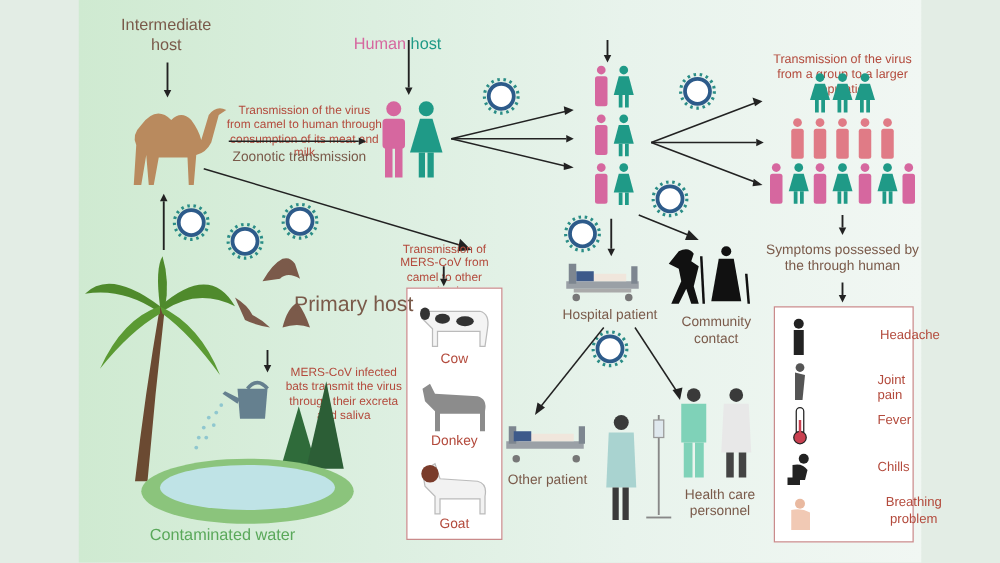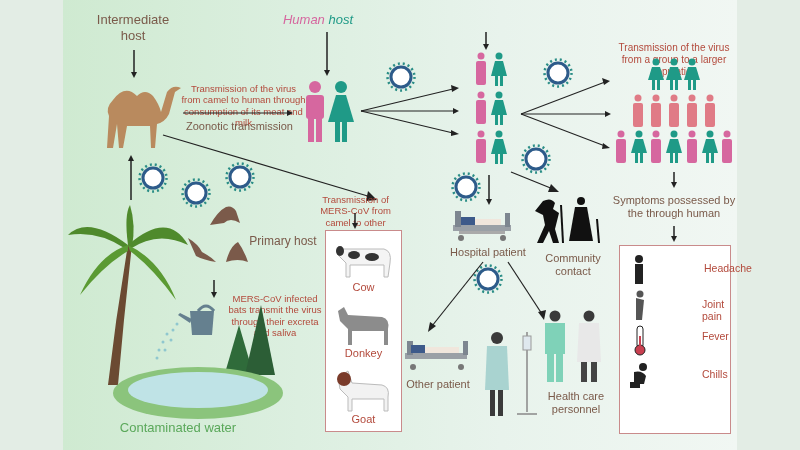--- a/index.html
+++ b/index.html
@@ -39,21 +39,21 @@
   <svg style="left:120px;top:110px" width="110" height="6">
       <line x1="0" y1="3" x2="104" y2="3" stroke="#222" stroke-width="1.2"></line>
       <polygon points="104,0 110,3 104,6" fill="#222"></polygon>
     </svg>
   <div class="t brown" style="left:114px;top:120px;width:125px;">Zoonotic transmission</div>
   <svg style="left:100px;top:135px" width="215" height="70">
       <line x1="0" y1="0" x2="208" y2="62" stroke="#222" stroke-width="1.2"></line>
       <polygon points="205,56 214,65 203,66" fill="#222"></polygon>
     </svg>
 
-  <div class="t hdr" style="left:205px;top:12px;width:100px;font-style:italic;">
+  <div class="t hdr" style="left:205px;top:27px;width:100px;">
     <span class="pink">Human</span> <span class="teal">host</span>
   </div>
   <svg style="left:261px;top:32px" width="6" height="44">
       <line x1="3" y1="0" x2="3" y2="38" stroke="#222" stroke-width="1.5"></line>
       <polygon points="0,38 6,38 3,44" fill="#222"></polygon>
     </svg>
   <svg style="left:240px;top:80px" width="24" height="62">
       <circle cx="12" cy="7" r="6" fill="#d6679f"></circle>
       <rect x="3" y="15" width="18" height="24" rx="3" fill="#d6679f"></rect>
       <rect x="5" y="38" width="6" height="24" fill="#d6679f"></rect>
@@ -245,20 +245,27 @@
       <span class="lbl" style="left:34px;top:4px;">Fever</span>
     </div>
     <div style="position:absolute;left:8px;top:116px;width:100px;height:30px;">
       <svg style="left:2px;top:0" width="20" height="26">
           <circle cx="13" cy="5" r="4" fill="#222"></circle>
           <path d="M4 10 Q12 8 16 14 L14 22 L4 22 Z" fill="#222"></path>
           <rect x="0" y="20" width="10" height="6" fill="#222"></rect>
         </svg>
       <span class="lbl" style="left:34px;top:6px;">Chills</span>
     </div>
+    <div style="position:absolute;left:8px;top:150px;width:100px;height:34px;">
+      <svg style="left:2px;top:2px" width="22" height="28">
+          <circle cx="10" cy="5" r="4" fill="#e9b9a0"></circle>
+          <path d="M3 10 Q11 8 18 12 L18 26 L3 26 Z" fill="#f1c9b4"></path>
+        </svg>
+      <span class="lbl" style="left:28px;top:0;width:70px;text-align:center;line-height:1.25;">Breathing problem</span>
+    </div>
   </div>
 
   <svg style="left:423px;top:175px" width="6" height="30">
       <line x1="3" y1="0" x2="3" y2="24" stroke="#222" stroke-width="1.5"></line>
       <polygon points="0,24 6,24 3,30" fill="#222"></polygon>
     </svg>
   <svg style="left:390px;top:205px" width="60" height="38">
       <rect x="0" y="20" width="58" height="6" fill="#9aa0a6"></rect>
       <rect x="2" y="6" width="6" height="16" fill="#7d8690"></rect>
       <rect x="52" y="8" width="5" height="14" fill="#7d8690"></rect>
@@ -361,21 +368,21 @@
     </svg>
   <svg style="left:147px;top:205px" width="30" height="22">
       <path d="M0 20 Q8 6 16 2 Q22 0 26 6 L30 18 Q20 12 14 18 Z" fill="#7b5a4a"></path>
     </svg>
   <svg style="left:125px;top:238px" width="30" height="26">
       <path d="M0 0 Q10 6 14 14 Q22 18 28 24 Q16 22 8 18 Z" fill="#7b5a4a"></path>
     </svg>
   <svg style="left:163px;top:242px" width="22" height="22">
       <path d="M0 20 Q4 4 12 0 Q18 8 22 20 Q12 16 0 20 Z" fill="#7b5a4a"></path>
     </svg>
-  <div class="t" style="left:170px;top:234px;width:100px;font-size:12px;color:#7a5a4a;">Primary host</div>
+  <div class="t" style="left:170px;top:234px;width:100px;font-size:17px;color:#7a5a4a;">Primary host</div>
   <div class="t red" style="left:162px;top:265px;width:100px;font-size:9.5px;">MERS-CoV infected bats transmit the virus through their excreta and saliva</div>
   <svg style="left:148px;top:280px" width="6" height="18">
       <line x1="3" y1="0" x2="3" y2="12" stroke="#222" stroke-width="1.5"></line>
       <polygon points="0,12 6,12 3,18" fill="#222"></polygon>
     </svg>
 
   <svg style="left:5px;top:205px" width="120" height="180">
     <path d="M60 40 Q48 110 40 180 L50 180 Q56 110 64 40 Z" fill="#6b4a32"></path>
     <path d="M60 40 Q20 10 0 30 Q30 25 58 44 Z" fill="#4f8a2c"></path>
     <path d="M60 40 Q100 5 120 40 Q90 25 62 44 Z" fill="#4f8a2c"></path>

